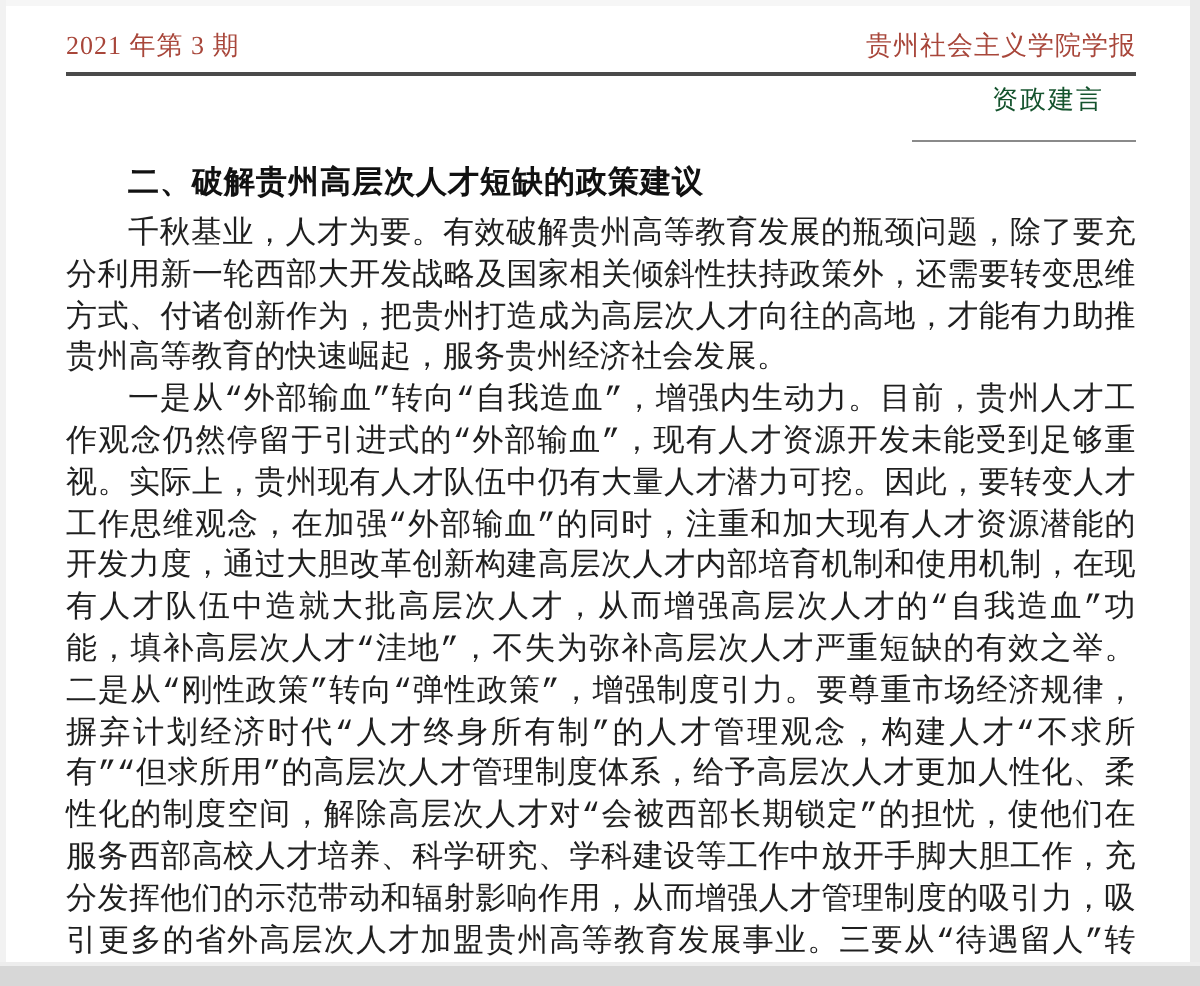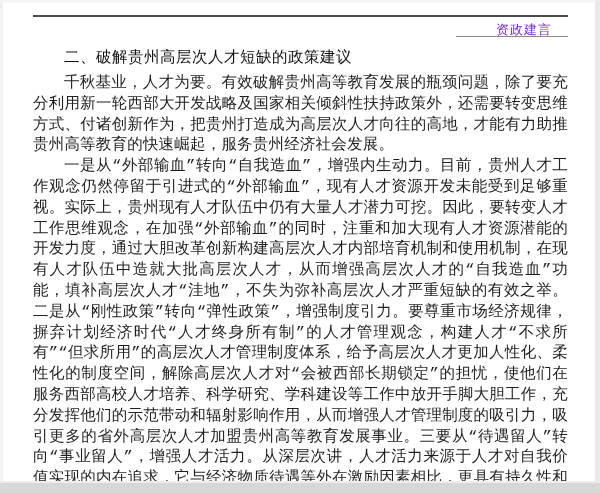--- a/index.html
+++ b/index.html
@@ -21,48 +21,52 @@
   .hdr-row{
     display:flex;justify-content:space-between;align-items:baseline;
     font-size:13px;letter-spacing:0.5px;
     color:#a8463a;
     padding-top:3px;
   }
   .hdr-rule{border-bottom:2px solid #4a4a4a;margin-top:4px;}
   .col-row{text-align:right;margin-top:4px;line-height:1;}
   .col-label{
     display:inline-block;
-    color:#6d28d9;font-size:13px;letter-spacing:1px;
+    color:#14532d;font-size:13px;letter-spacing:1px;
     border-bottom:1px solid #8a8a8a;
-    padding:0 16px 0 40px;
+    padding:0 16px 14px 40px;
   }
   .section-heading{
     margin:10px 0 5px 0;
     text-indent:2em;
-    font-size:15.5px;font-weight:400;
+    font-size:15.5px;font-weight:700;
     font-family:"Liberation Sans","DejaVu Sans",sans-serif;
     color:#111111;
     letter-spacing:0.5px;
   }
   .body-para{
     margin:0;
     font-size:15.5px;
     line-height:20.8px;
     color:#1f1f1f;
     text-align:justify;
     text-indent:2em;
     letter-spacing:0.2px;
     font-family:Liberation Mono, monospace;
   }
 </style>
 </head>
 <body>
 
 <div class="page">
 
+  <div class="hdr-row">
+    <span>2021 年第 3 期</span>
+    <span>贵州社会主义学院学报</span>
+  </div>
 
   <div class="hdr-rule"></div>
 
   <div class="col-row">
     <span class="col-label">资政建言</span>
   </div>
 
   <h2 class="section-heading">二、破解贵州高层次人才短缺的政策建议</h2>
 
   <p class="body-para">千秋基业，人才为要。有效破解贵州高等教育发展的瓶颈问题，除了要充分利用新一轮西部大开发战略及国家相关倾斜性扶持政策外，还需要转变思维方式、付诸创新作为，把贵州打造成为高层次人才向往的高地，才能有力助推贵州高等教育的快速崛起，服务贵州经济社会发展。</p>

